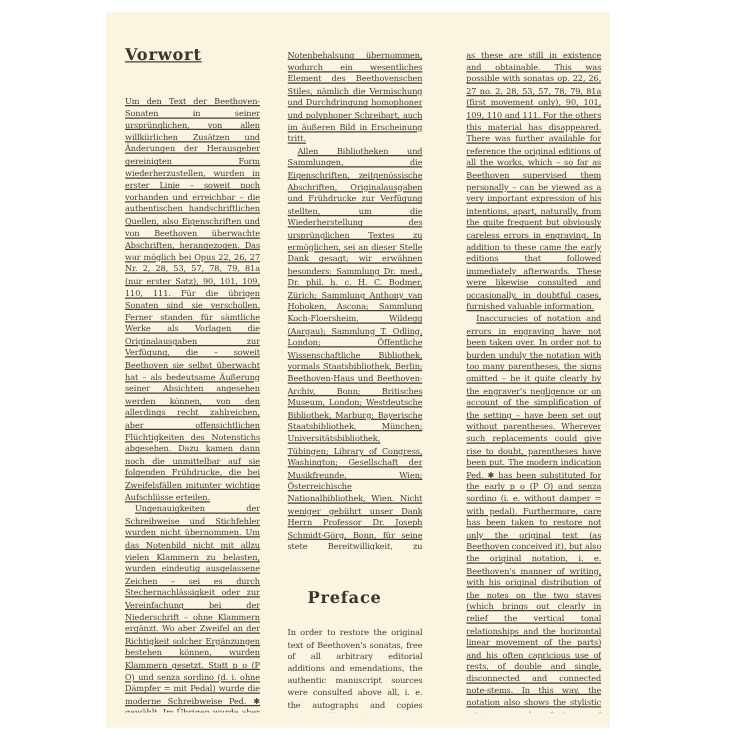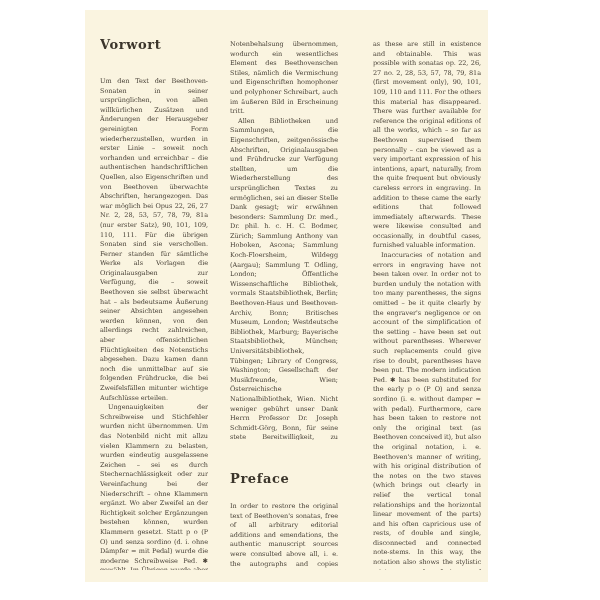--- a/index.html
+++ b/index.html
@@ -33,54 +33,55 @@
   }
   .col {
     position: absolute;
     width: 108px;
     color: var(--ink);
     font-size: 6.5px;
     line-height: 9.6px;
     text-align: justify;
     letter-spacing: -0.05px;
     overflow: hidden;
+    text-decoration: underline;
   }
   .col-1 { left: 15px;  top: 28px; height: 532px; }
   .col-2 { left: 145px; top: 30px; height: 530px; }
   .col-3 { left: 288px; top: 30px; height: 530px; }
   .col2-german { position: relative; max-height: 400px; overflow: hidden; }
   .col2-english { position: absolute; left: 0; right: 0; top: 432px; }
   h1.heading {
     margin: 0 0 25px 0;
     font-size: 13px;
     line-height: 14px;
     font-weight: bold;
     letter-spacing: 0.6px;
     color: var(--heading-ink);
     text-align: left;
   }
-  h1.heading-preface { margin: 0 0 16px 0; }
+  h1.heading-preface { margin: 0 0 16px 16px; }
   p.para { margin: 0; }
   p.para.indented { text-indent: 8px; }
 </style>
 </head>
 <body style="background: rgb(255, 255, 255);">
 
 <div class="stage">
   <div class="page">
 
     <div class="col col-1">
       <h1 class="heading">Vorwort</h1>
       <p class="para">Um den Text der Beethoven-Sonaten in seiner ursprünglichen, von allen willkürlichen Zusätzen und Änderungen der Herausgeber gereinigten Form wiederherzustellen, wurden in erster Linie – soweit noch vorhanden und erreichbar – die authentischen handschriftlichen Quellen, also Eigenschriften und von Beethoven überwachte Abschriften, herangezogen. Das war möglich bei Opus 22, 26, 27 Nr. 2, 28, 53, 57, 78, 79, 81a (nur erster Satz), 90, 101, 109, 110, 111. Für die übrigen Sonaten sind sie verschollen. Ferner standen für sämtliche Werke als Vorlagen die Originalausgaben zur Verfügung, die – soweit Beethoven sie selbst überwacht hat – als bedeutsame Äußerung seiner Absichten angesehen werden können, von den allerdings recht zahlreichen, aber offensichtlichen Flüchtigkeiten des Notenstichs abgesehen. Dazu kamen dann noch die unmittelbar auf sie folgenden Frühdrucke, die bei Zweifelsfällen mitunter wichtige Aufschlüsse erteilen.</p>
       <p class="para indented">Ungenauigkeiten der Schreibweise und Stichfehler wurden nicht übernommen. Um das Notenbild nicht mit allzu vielen Klammern zu belasten, wurden eindeutig ausgelassene Zeichen – sei es durch Stechernachlässigkeit oder zur Vereinfachung bei der Niederschrift – ohne Klammern ergänzt. Wo aber Zweifel an der Richtigkeit solcher Ergänzungen bestehen können, wurden Klammern gesetzt. Statt p o (P O) und senza sordino (d. i. ohne Dämpfer = mit Pedal) wurde die moderne Schreibweise Ped. ✱ gewählt. Im Übrigen wurde aber darauf Bedacht genommen, nicht nur das originale Klangbild, sondern auch das optische Notenbild in seiner Urgestalt wiederzustellen, d. h. vor allem Beethovens Schreibweise mit der ursprünglichen, die tonräumlichen Zusammenhänge und die Bewegung der Linien so plastisch verdeutlichenden Verteilung der Noten auf die beiden Systeme. Ebenso wurde der oft so eigenwillige Gebrauch der Pausen, der doppelten und einfachen, getrennten und zusammenhängenden</p>
     </div>
 
     <div class="col col-2">
       <div class="col2-german">
-        <p class="para">Notenbehalsung übernommen, wodurch ein wesentliches Element des Beethovenschen Stiles, nämlich die Vermischung und Eigenschriften homophoner und polyphoner Schreibart, auch im äußeren Bild in Erscheinung tritt.</p>
+        <p class="para">Notenbehalsung übernommen, wodurch ein wesentliches Element des Beethovenschen Stiles, nämlich die Vermischung und Durchdringung homophoner und polyphoner Schreibart, auch im äußeren Bild in Erscheinung tritt.</p>
         <p class="para indented">Allen Bibliotheken und Sammlungen, die Eigenschriften, zeitgenössische Abschriften, Originalausgaben und Frühdrucke zur Verfügung stellten, um die Wiederherstellung des ursprünglichen Textes zu ermöglichen, sei an dieser Stelle Dank gesagt; wir erwähnen besonders: Sammlung Dr. med., Dr. phil. h. c. H. C. Bodmer, Zürich; Sammlung Anthony van Hoboken, Ascona; Sammlung Koch-Floersheim, Wildegg (Aargau); Sammlung T. Odling, London; Öffentliche Wissenschaftliche Bibliothek, vormals Staatsbibliothek, Berlin; Beethoven-Haus und Beethoven-Archiv, Bonn; Britisches Museum, London; Westdeutsche Bibliothek, Marburg; Bayerische Staatsbibliothek, München; Universitätsbibliothek, Tübingen; Library of Congress, Washington; Gesellschaft der Musikfreunde, Wien; Österreichische Nationalbibliothek, Wien. Nicht weniger gebührt unser Dank Herrn Professor Dr. Joseph Schmidt-Görg, Bonn, für seine stete Bereitwilligkeit, zu wissenschaftlichen Einzelfragen seinen immer wertvollen Rat zu geben, der die Ausgabe wesentlich bereichert hat.</p>
 
       </div>
       <div class="col2-english">
         <h1 class="heading heading-preface">Preface</h1>
         <p class="para">In order to restore the original text of Beethoven's sonatas, free of all arbitrary editorial additions and emendations, the authentic manuscript sources were consulted above all, i. e. the autographs and copies supervised by Beethoven, so far</p>
       </div>
     </div>
 
     <div class="col col-3">

